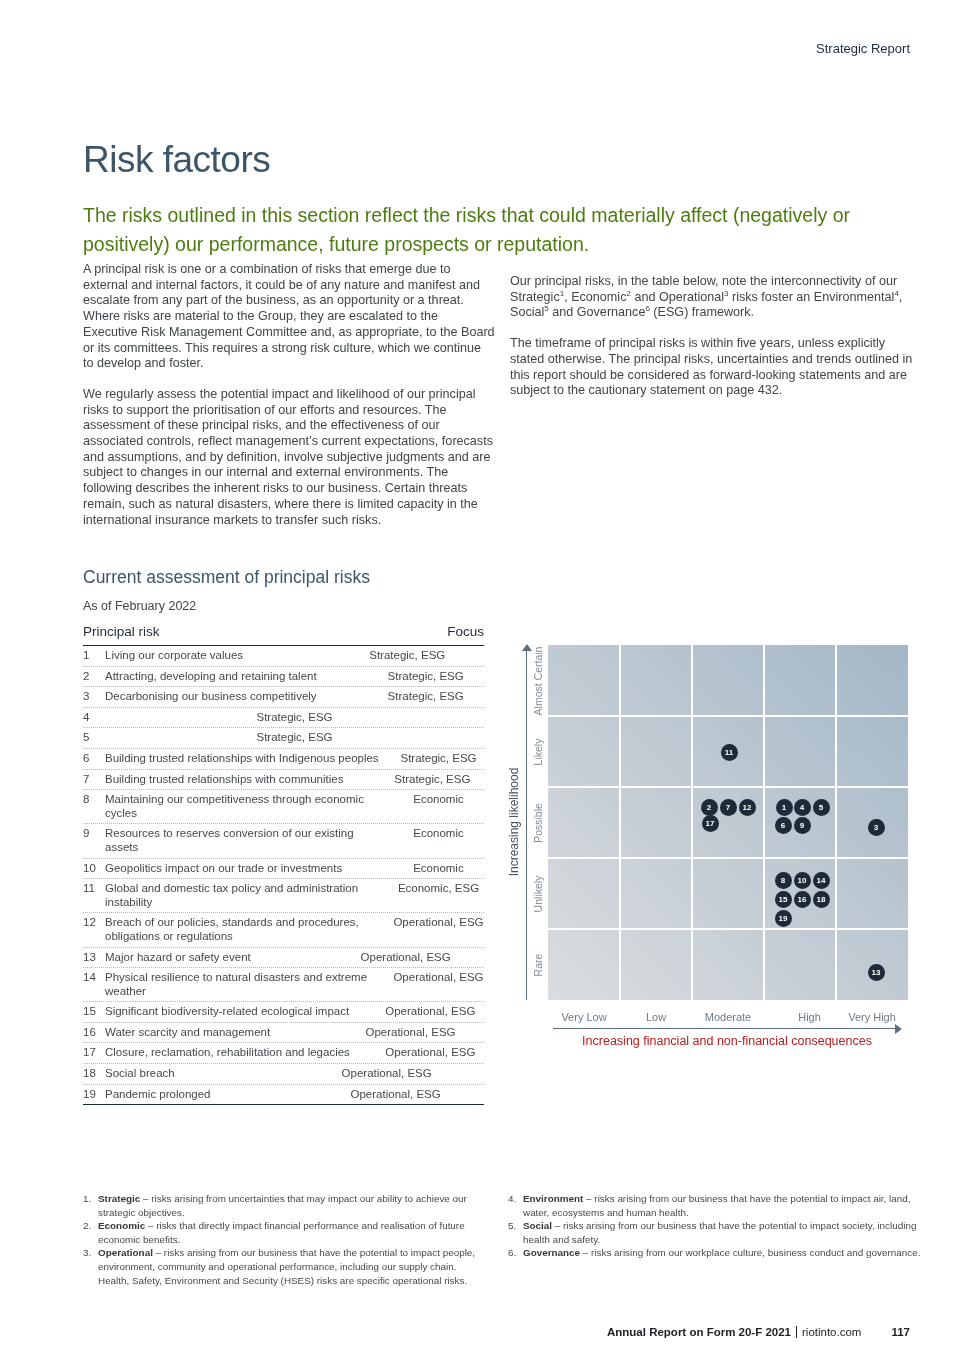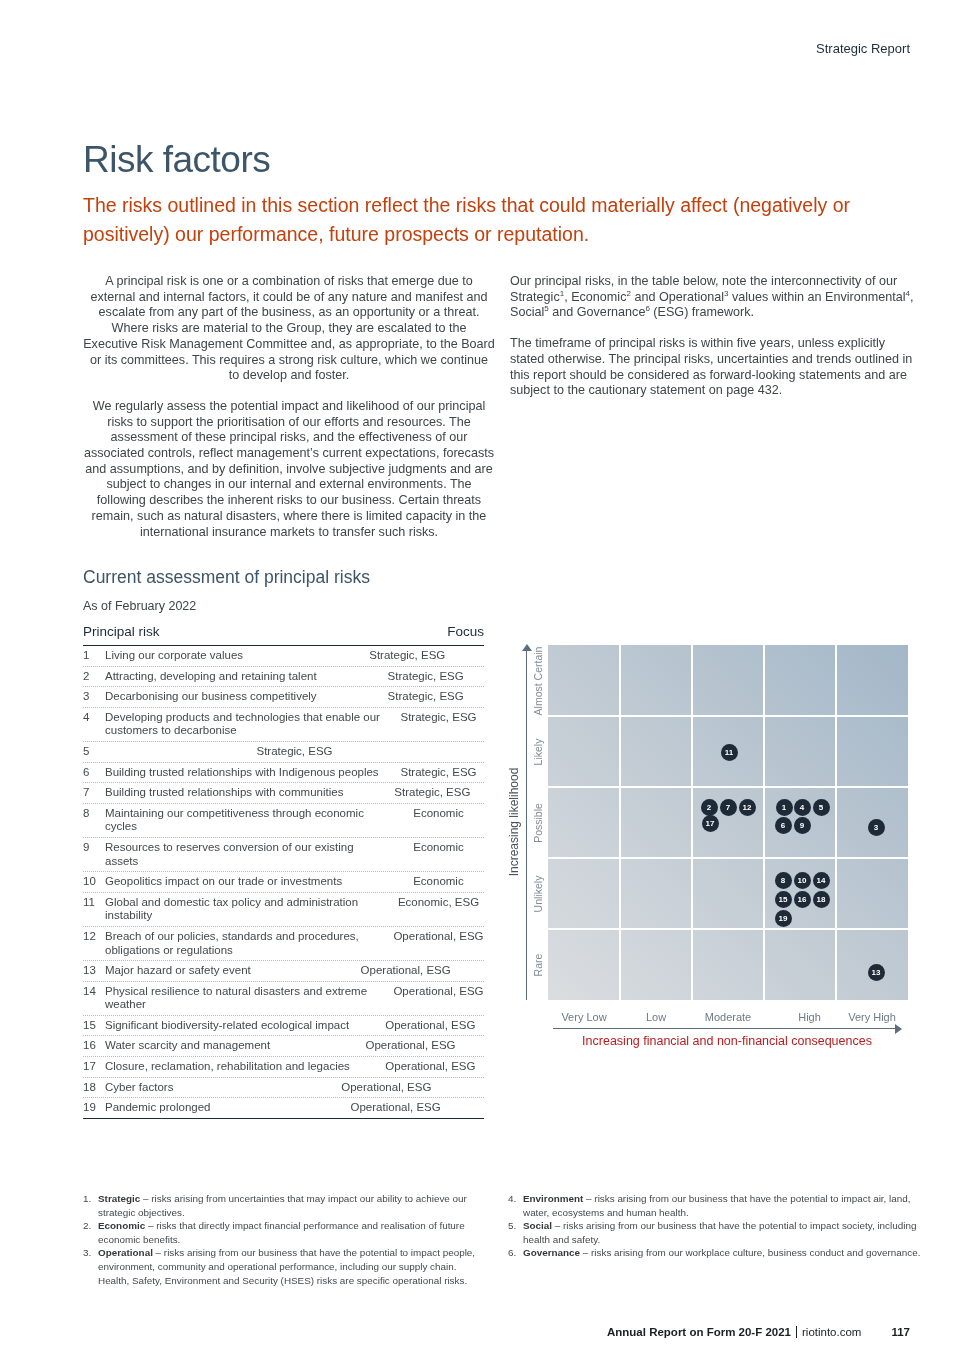--- a/index.html
+++ b/index.html
@@ -4,25 +4,25 @@
 <style>
   * { margin:0; padding:0; box-sizing:border-box; }
   html,body { background:#ffffff; }
   body { font-family:"Liberation Sans", sans-serif; color:#3f4548; }
   #page { position:relative; width:965px; height:1365px; background:#ffffff; overflow:hidden; }
 
   .hdr-label { position:absolute; top:41px; right:55px; font-size:13px; color:#1d2d3c; }
 
   .title { position:absolute; left:83px; top:139px; font-size:37px; font-weight:400; color:#3d5568; letter-spacing:-0.5px; }
 
-  .subtitle { position:absolute; left:83px; top:191px; width:770px; font-size:19.5px; line-height:29px; color:#c2410c; }
+  .subtitle { position:absolute; left:83px; top:201px; width:770px; font-size:19.5px; line-height:29px; color:#4d7c0f; }
 
   .body-col { position:absolute; width:412px; font-size:12.6px; line-height:15.7px; color:#3f4548; }
   .body-col p + p { margin-top:15px; }
-  #col-left { left:83px; top:274px;text-align:center; }
+  #col-left { left:83px; top:262px; }
   #col-right { left:510px; top:274px; width:410px; }
   sup { font-size:8px; line-height:0; }
 
   .section-heading { position:absolute; left:83px; top:567px; font-size:17.5px; font-weight:400; color:#3d5568; }
   .as-of { position:absolute; left:83px; top:599px; font-size:12.5px; color:#3f4548; }
 
   
   #risk-table { position:absolute; left:83px; top:624px; width:401px; }
   .thead { display:flex; justify-content:space-between; align-items:flex-end; padding-bottom:6px; border-bottom:1.5px solid #1b2b3a; font-size:13.5px; color:#1b2b3a; }
   .trow { display:flex; align-items:flex-start; padding:3px 0; border-bottom:1px dotted #b4bac0; font-size:11.5px; line-height:13.6px; color:#44494d; }
@@ -77,21 +77,21 @@
   <h1 class="title">Risk factors</h1>
 
   <div class="subtitle">The risks outlined in this section reflect the risks that could materially affect (negatively or positively) our performance, future prospects or reputation.</div>
 
   <div id="col-left" class="body-col">
     <p>A principal risk is one or a combination of risks that emerge due to external and internal factors, it could be of any nature and manifest and escalate from any part of the business, as an opportunity or a threat. Where risks are material to the Group, they are escalated to the Executive Risk Management Committee and, as appropriate, to the Board or its committees. This requires a strong risk culture, which we continue to develop and foster.</p>
     <p>We regularly assess the potential impact and likelihood of our principal risks to support the prioritisation of our efforts and resources. The assessment of these principal risks, and the effectiveness of our associated controls, reflect management’s current expectations, forecasts and assumptions, and by definition, involve subjective judgments and are subject to changes in our internal and external environments. The following describes the inherent risks to our business. Certain threats remain, such as natural disasters, where there is limited capacity in the international insurance markets to transfer such risks.</p>
   </div>
 
   <div id="col-right" class="body-col">
-    <p><span>Our principal risks, in the table below, note the interconnectivity of our Strategic</span><sup>1</sup><span>, Economic</span><sup>2</sup><span> and Operational</span><sup>3</sup><span> values within an Environmental</span><sup>4</sup><span>, Social</span><sup>5</sup><span> and Governance</span><sup>6</sup><span> (ESG) framework.</span></p>
+    <p><span>Our principal risks, in the table below, note the interconnectivity of our Strategic</span><sup>1</sup><span>, Economic</span><sup>2</sup><span> and Operational</span><sup>3</sup><span> risks foster an Environmental</span><sup>4</sup><span>, Social</span><sup>5</sup><span> and Governance</span><sup>6</sup><span> (ESG) framework.</span></p>
     <p>The timeframe of principal risks is within five years, unless explicitly stated otherwise. The principal risks, uncertainties and trends outlined in this report should be considered as forward-looking statements and are subject to the cautionary statement on page 432.</p>
   </div>
 
   <h2 class="section-heading">Current assessment of principal risks</h2>
   <div class="as-of">As of February 2022</div>
 
   <div id="risk-table">
     <div class="thead">
       <span>Principal risk</span>
       <span>Focus</span>
@@ -107,21 +107,20 @@
           <span class="trisk">Attracting, developing and retaining talent</span>
           <span class="tfocus">Strategic, ESG</span>
         </div>
         <div class="trow">
           <span class="tnum">3</span>
           <span class="trisk">Decarbonising our business competitively</span>
           <span class="tfocus">Strategic, ESG</span>
         </div>
         <div class="trow">
           <span class="tnum">4</span>
-          <span class="trisk">Developing products and technologies that enable our customers to decarbonise</span>
           <span class="tfocus">Strategic, ESG</span>
         </div>
         <div class="trow">
           <span class="tnum">5</span>
           <span class="tfocus">Strategic, ESG</span>
         </div>
         <div class="trow">
           <span class="tnum">6</span>
           <span class="trisk">Building trusted relationships with Indigenous peoples</span>
           <span class="tfocus">Strategic, ESG</span>
@@ -176,21 +175,21 @@
           <span class="trisk">Water scarcity and management</span>
           <span class="tfocus">Operational, ESG</span>
         </div>
         <div class="trow">
           <span class="tnum">17</span>
           <span class="trisk">Closure, reclamation, rehabilitation and legacies</span>
           <span class="tfocus">Operational, ESG</span>
         </div>
         <div class="trow">
           <span class="tnum">18</span>
-          <span class="trisk">Cyber factors</span>
+          <span class="trisk">Social breach</span>
           <span class="tfocus">Operational, ESG</span>
         </div>
         <div class="trow">
           <span class="tnum">19</span>
           <span class="trisk">Pandemic prolonged</span>
           <span class="tfocus">Operational, ESG</span>
         </div>
       </div>
   </div>
 

